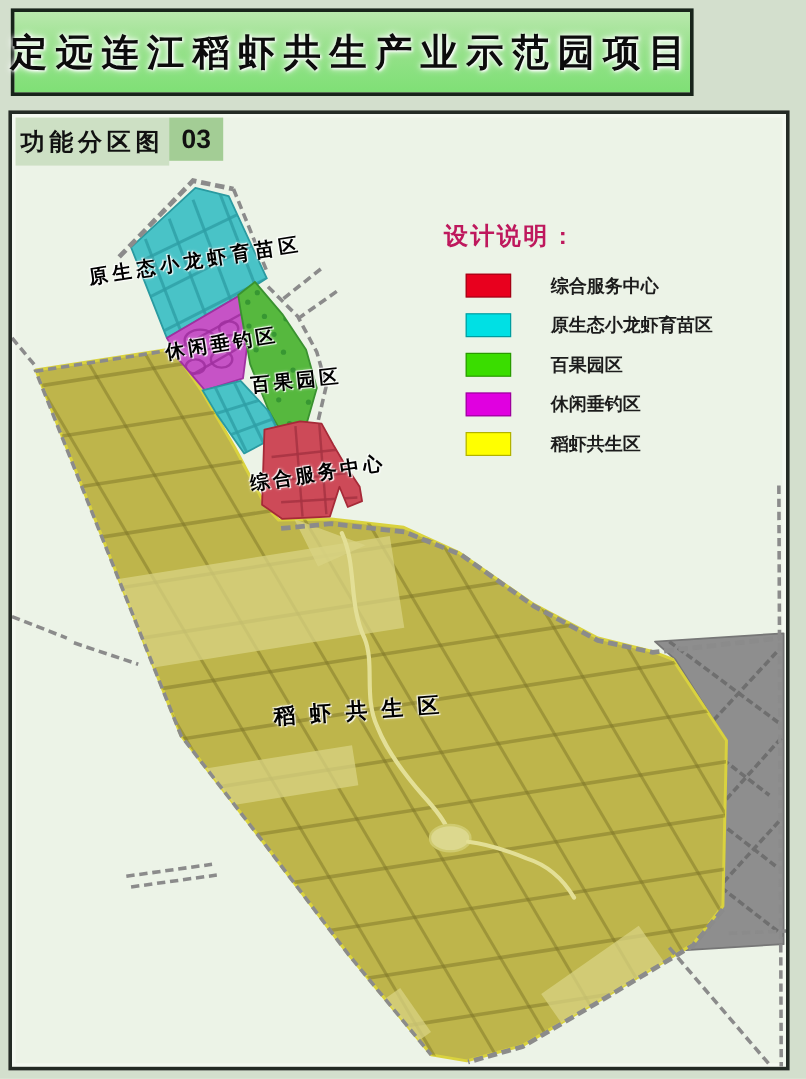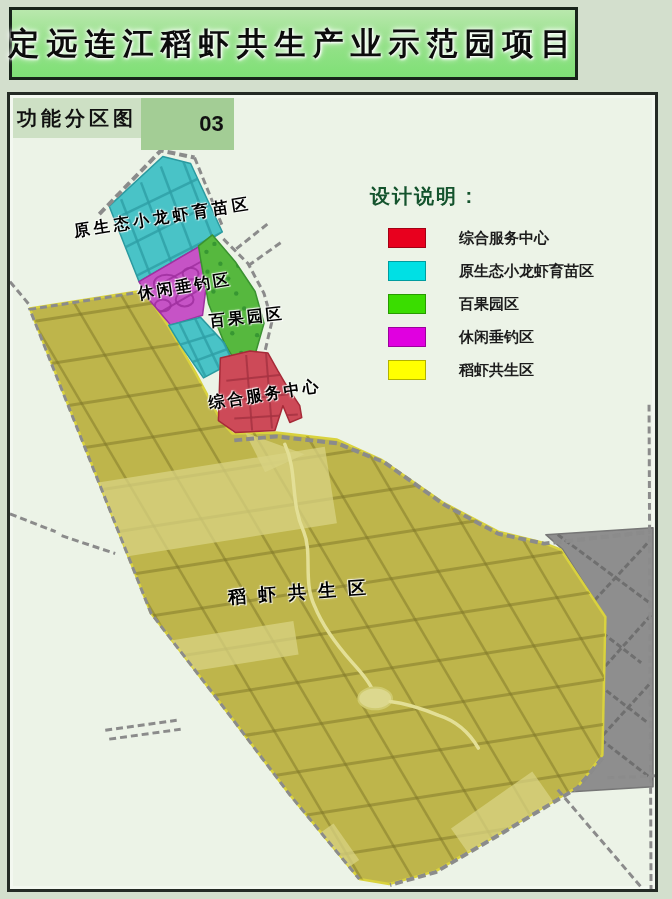--- a/index.html
+++ b/index.html
@@ -28,27 +28,27 @@
     box-shadow:inset 0 0 0 3px #f3f8f0;
   }
   .map-svg{position:absolute;left:0;top:0;width:100%;height:100%;}
   .chip-row{position:absolute;left:3px;top:3px;display:flex;align-items:flex-start;}
   .chip-label{
     width:128px;height:40px;background:#cde0c4;
     display:flex;align-items:center;justify-content:center;
     font-weight:bold;font-size:20px;letter-spacing:4px;color:#111;text-align:right;
   }
   .chip-number{
-    width:45px;height:52px;background:#a3cd95;
+    width:45px;height:36px;background:#a3cd95;
     display:flex;align-items:center;justify-content:center;
-    font-weight:bold;font-size:22px;color:#111;padding-left:48px;
+    font-weight:bold;font-size:22px;color:#111;
   }
   .legend{position:absolute;left:360px;top:88px;width:250px;}
   .legend-title{
-    font-weight:bold;font-size:20px;color:#14532d;letter-spacing:2px;
+    font-weight:bold;font-size:20px;color:#be185d;letter-spacing:2px;
     margin-bottom:18px;
   }
   .legend-row{display:flex;align-items:center;margin-bottom:13px;height:20px;}
   .legend-swatch{
     width:38px;height:20px;margin-left:18px;flex:0 0 38px;
     border:1px solid rgba(0,0,0,.3);box-sizing:border-box;
   }
   .legend-label{
     margin-left:33px;font-weight:bold;font-size:15px;color:#1c1c1c;
     white-space:nowrap;

